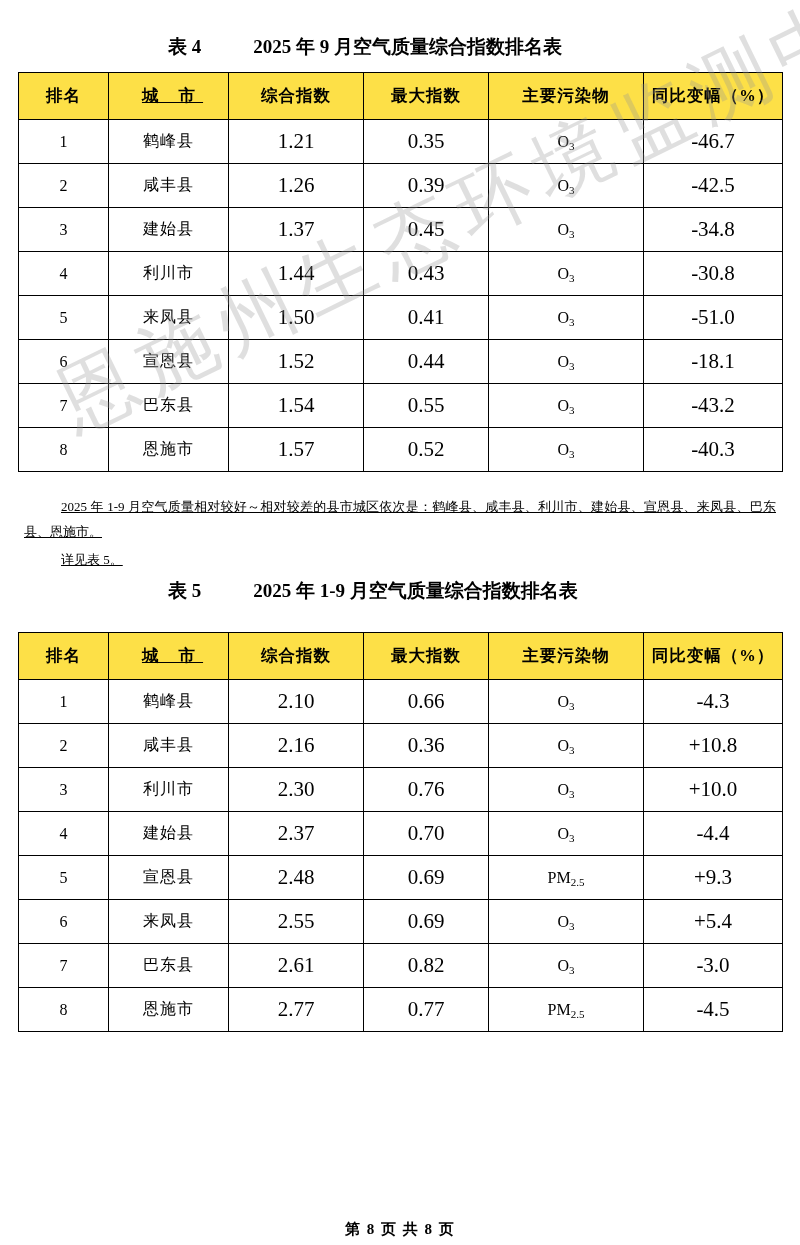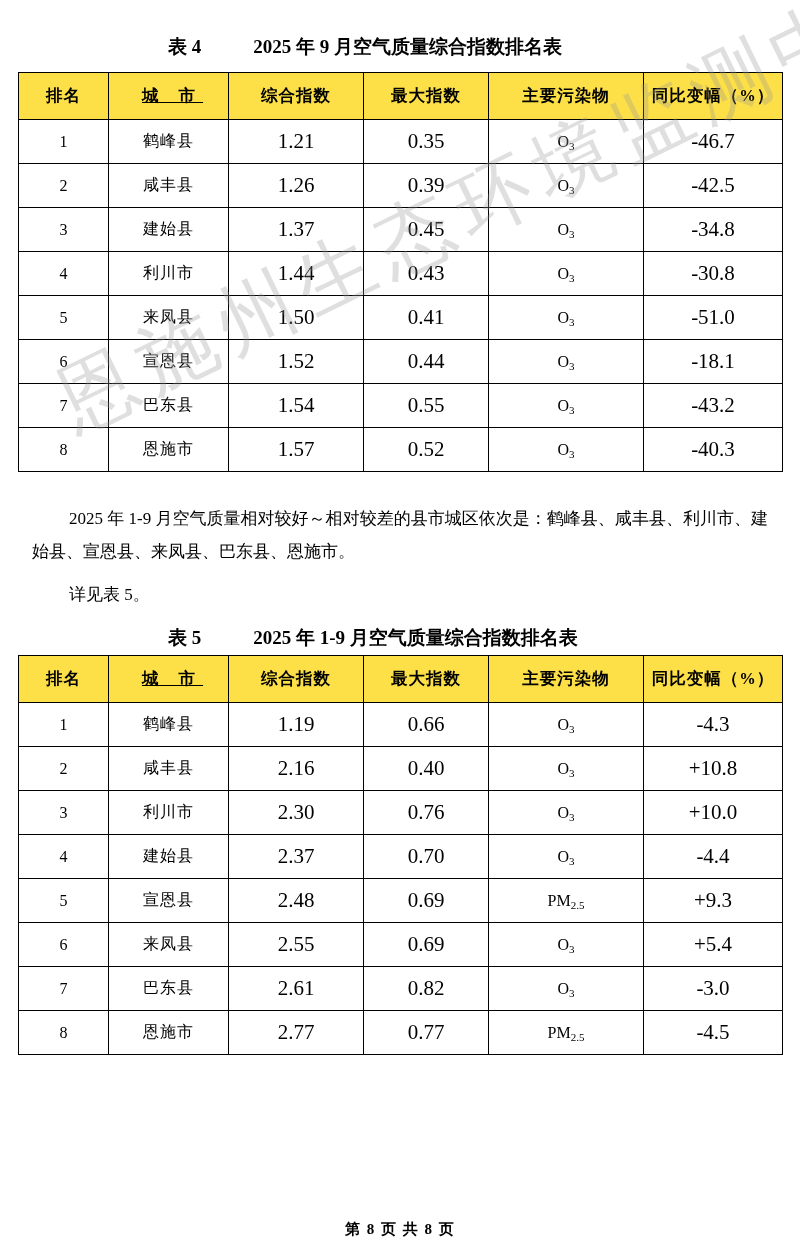--- a/index.html
+++ b/index.html
@@ -47,21 +47,21 @@
     text-align: left;
     font-size: 19px;
     font-weight: bold;
     padding-left: 150px;
     margin: 0;
   }
   .table-title .tnum {
     margin-right: 52px;
   }
   #title4 { padding-top: 18px; padding-bottom: 12px; margin-top: 16px; }
-  #title5 { padding-top: 6px; padding-bottom: 4px; }
+  #title5 { padding-top: 6px; padding-bottom: 28px; }
 
   table.data {
     width: 764px;
     border-collapse: collapse;
     table-layout: fixed;
     position: relative;
     z-index: 2;
     background: transparent;
   }
   table.data th, table.data td {
@@ -95,27 +95,28 @@
   }
 
   .col-rank  { width: 90px; }
   .col-city  { width: 120px; }
   .col-index { width: 135px; }
   .col-max   { width: 125px; }
   .col-poll  { width: 155px; }
   .col-yoy   { width: 139px; }
 
   .para {
-    font-size: 17px;
+    font-size: 13px;
     line-height: 1.95;
-    margin: 8px;
+    margin: 0;
     padding: 0 6px;
     text-align: justify;
     position: relative;
     z-index: 2;
+    text-decoration: underline;
   }
   .para.indent { text-indent: 37px; }
   #para1 { padding-top: 22px; }
   #para2 { padding-top: 2px; }
 
   .footer {
     position: absolute;
     bottom: 22px;
     left: 0;
     width: 800px;
@@ -246,30 +247,30 @@
         <th>综合指数</th>
         <th>最大指数</th>
         <th>主要污染物</th>
         <th>同比变幅（%）</th>
       </tr>
     </thead>
     <tbody>
         <tr>
           <td class="rank">1</td>
           <td class="city">鹤峰县</td>
-          <td class="num">1.19</td>
+          <td class="num">2.10</td>
           <td class="num">0.66</td>
           <td class="poll"><span>O</span><sub>3</sub></td>
           <td class="num">-4.3</td>
         </tr>
         <tr>
           <td class="rank">2</td>
           <td class="city">咸丰县</td>
           <td class="num">2.16</td>
-          <td class="num">0.40</td>
+          <td class="num">0.36</td>
           <td class="poll"><span>O</span><sub>3</sub></td>
           <td class="num">+10.8</td>
         </tr>
         <tr>
           <td class="rank">3</td>
           <td class="city">利川市</td>
           <td class="num">2.30</td>
           <td class="num">0.76</td>
           <td class="poll"><span>O</span><sub>3</sub></td>
           <td class="num">+10.0</td>

